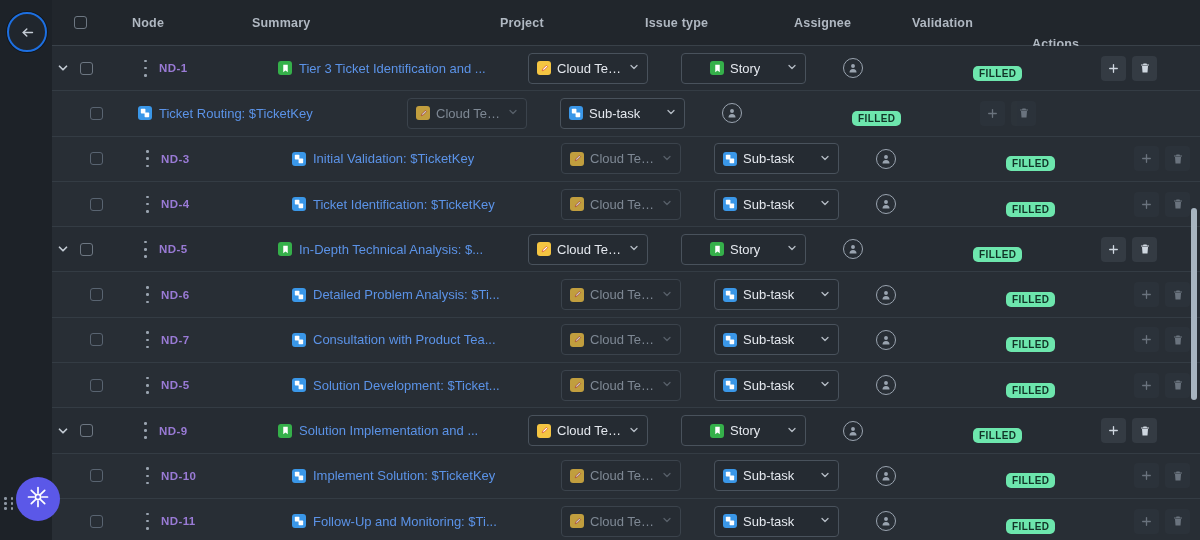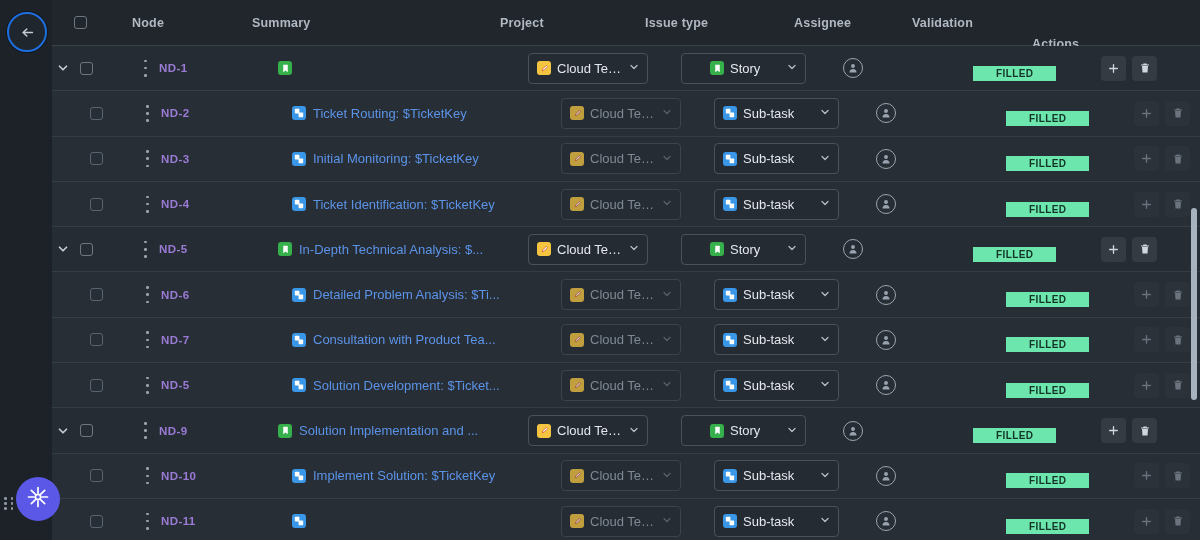--- a/index.html
+++ b/index.html
@@ -118,21 +118,21 @@
   .w-type-child{width:125px;margin-left:19px;}
 
   
   .avatar{width:20px;height:20px;border-radius:50%;border:1.6px solid #9aa4b0;box-sizing:border-box;
     display:flex;align-items:center;justify-content:center;cursor:pointer;}
   .avatar.child{margin-left:19px;}
 
   
   .badge{
     display:inline-block;background:#6de6ad;color:#123528;font-size:10px;font-weight:700;
-    letter-spacing:.4px;padding:2px 23px;border-radius:0;line-height:1.1;margin-top:10px;
+    letter-spacing:.4px;padding:2px 6px;border-radius:5px;line-height:1.1;margin-top:10px;
   }
   .badge-wrap.child{margin-left:19px;}
 
   
   .abtn{
     width:25px;height:25px;border-radius:4px;background:#343b43;
     display:flex;align-items:center;justify-content:center;cursor:pointer;flex:none;
   }
   .abtn.dim{background:#2e353d;opacity:.65;}
   .acts.child{margin-left:19px;}
@@ -200,20 +200,21 @@
               <i></i>
             </span>
             <span class="node-id">ND-1</span>
           </div>
           <div class="c-sum" style="padding-left:8px">
             <span class="ic-sq ic-story">
               <svg width="9" height="9" viewBox="0 0 24 24" fill="#ffffff">
                 <path d="M6 2h12v20l-6-5-6 5z"></path>
               </svg>
             </span>
+            <span class="sum-link">Tier 3 Ticket Identification and ...</span>
           </div>
           <div class="c-proj" style="padding-left:8px">
             <div class="sel w-proj-parent">
               <span class="proj-ic">
                 <svg width="11" height="11" viewBox="0 0 24 24">
                   <rect x="2" y="2" width="20" height="20" rx="3" fill="#f5c542"></rect>
                   <path d="M7 17l1.6-4.4L16 5.2l2.8 2.8-7.4 7.4z" fill="#ffffff" stroke="#d94a2a" stroke-width="1.6" stroke-linejoin="round"></path>
                 </svg>
               </span>
               <span class="lbl">Cloud Team (</span>
@@ -258,28 +259,20 @@
                 <path d="M9 3h6l1 2h4v2H4V5h4zM6 8h12l-1 13H7z"></path>
               </svg>
             </span>
           </div>
         </div>
         <div class="row child">
           <div class="c-exp"></div>
           <div class="c-chk" style="justify-content:center;padding-left:0">
             <span class="cbox dim"></span>
           </div>
-          <div class="c-node" style="padding-left:24px">
-            <span class="dots">
-              <i></i>
-              <i></i>
-              <i></i>
-            </span>
-            <span class="node-id">ND-2</span>
-          </div>
           <div class="c-sum" style="padding-left:20px">
             <span class="ic-sq ic-sub">
               <svg width="10" height="10" viewBox="0 0 24 24" fill="#ffffff">
                 <rect x="2" y="2" width="11" height="11" rx="1.6"></rect>
                 <rect x="11" y="11" width="11" height="11" rx="1.6"></rect>
               </svg>
             </span>
             <span class="sum-link">Ticket Routing: $TicketKey</span>
           </div>
           <div class="c-proj" style="padding-left:8px">
@@ -348,21 +341,21 @@
             </span>
             <span class="node-id">ND-3</span>
           </div>
           <div class="c-sum" style="padding-left:20px">
             <span class="ic-sq ic-sub">
               <svg width="10" height="10" viewBox="0 0 24 24" fill="#ffffff">
                 <rect x="2" y="2" width="11" height="11" rx="1.6"></rect>
                 <rect x="11" y="11" width="11" height="11" rx="1.6"></rect>
               </svg>
             </span>
-            <span class="sum-link">Initial Monitoring: $TicketKey</span>
+            <span class="sum-link">Initial Validation: $TicketKey</span>
           </div>
           <div class="c-proj" style="padding-left:8px">
             <div class="sel dim w-proj-child">
               <span class="proj-ic">
                 <svg width="11" height="11" viewBox="0 0 24 24">
                   <rect x="2" y="2" width="20" height="20" rx="3" fill="#f5c542"></rect>
                   <path d="M7 17l1.6-4.4L16 5.2l2.8 2.8-7.4 7.4z" fill="#ffffff" stroke="#d94a2a" stroke-width="1.6" stroke-linejoin="round"></path>
                 </svg>
               </span>
               <span class="lbl">Cloud Team (</span>
@@ -956,20 +949,21 @@
             </span>
             <span class="node-id">ND-11</span>
           </div>
           <div class="c-sum" style="padding-left:20px">
             <span class="ic-sq ic-sub">
               <svg width="10" height="10" viewBox="0 0 24 24" fill="#ffffff">
                 <rect x="2" y="2" width="11" height="11" rx="1.6"></rect>
                 <rect x="11" y="11" width="11" height="11" rx="1.6"></rect>
               </svg>
             </span>
+            <span class="sum-link">Follow-Up and Monitoring: $Ti...</span>
           </div>
           <div class="c-proj" style="padding-left:8px">
             <div class="sel dim w-proj-child">
               <span class="proj-ic">
                 <svg width="11" height="11" viewBox="0 0 24 24">
                   <rect x="2" y="2" width="20" height="20" rx="3" fill="#f5c542"></rect>
                   <path d="M7 17l1.6-4.4L16 5.2l2.8 2.8-7.4 7.4z" fill="#ffffff" stroke="#d94a2a" stroke-width="1.6" stroke-linejoin="round"></path>
                 </svg>
               </span>
               <span class="lbl">Cloud Team (</span>

